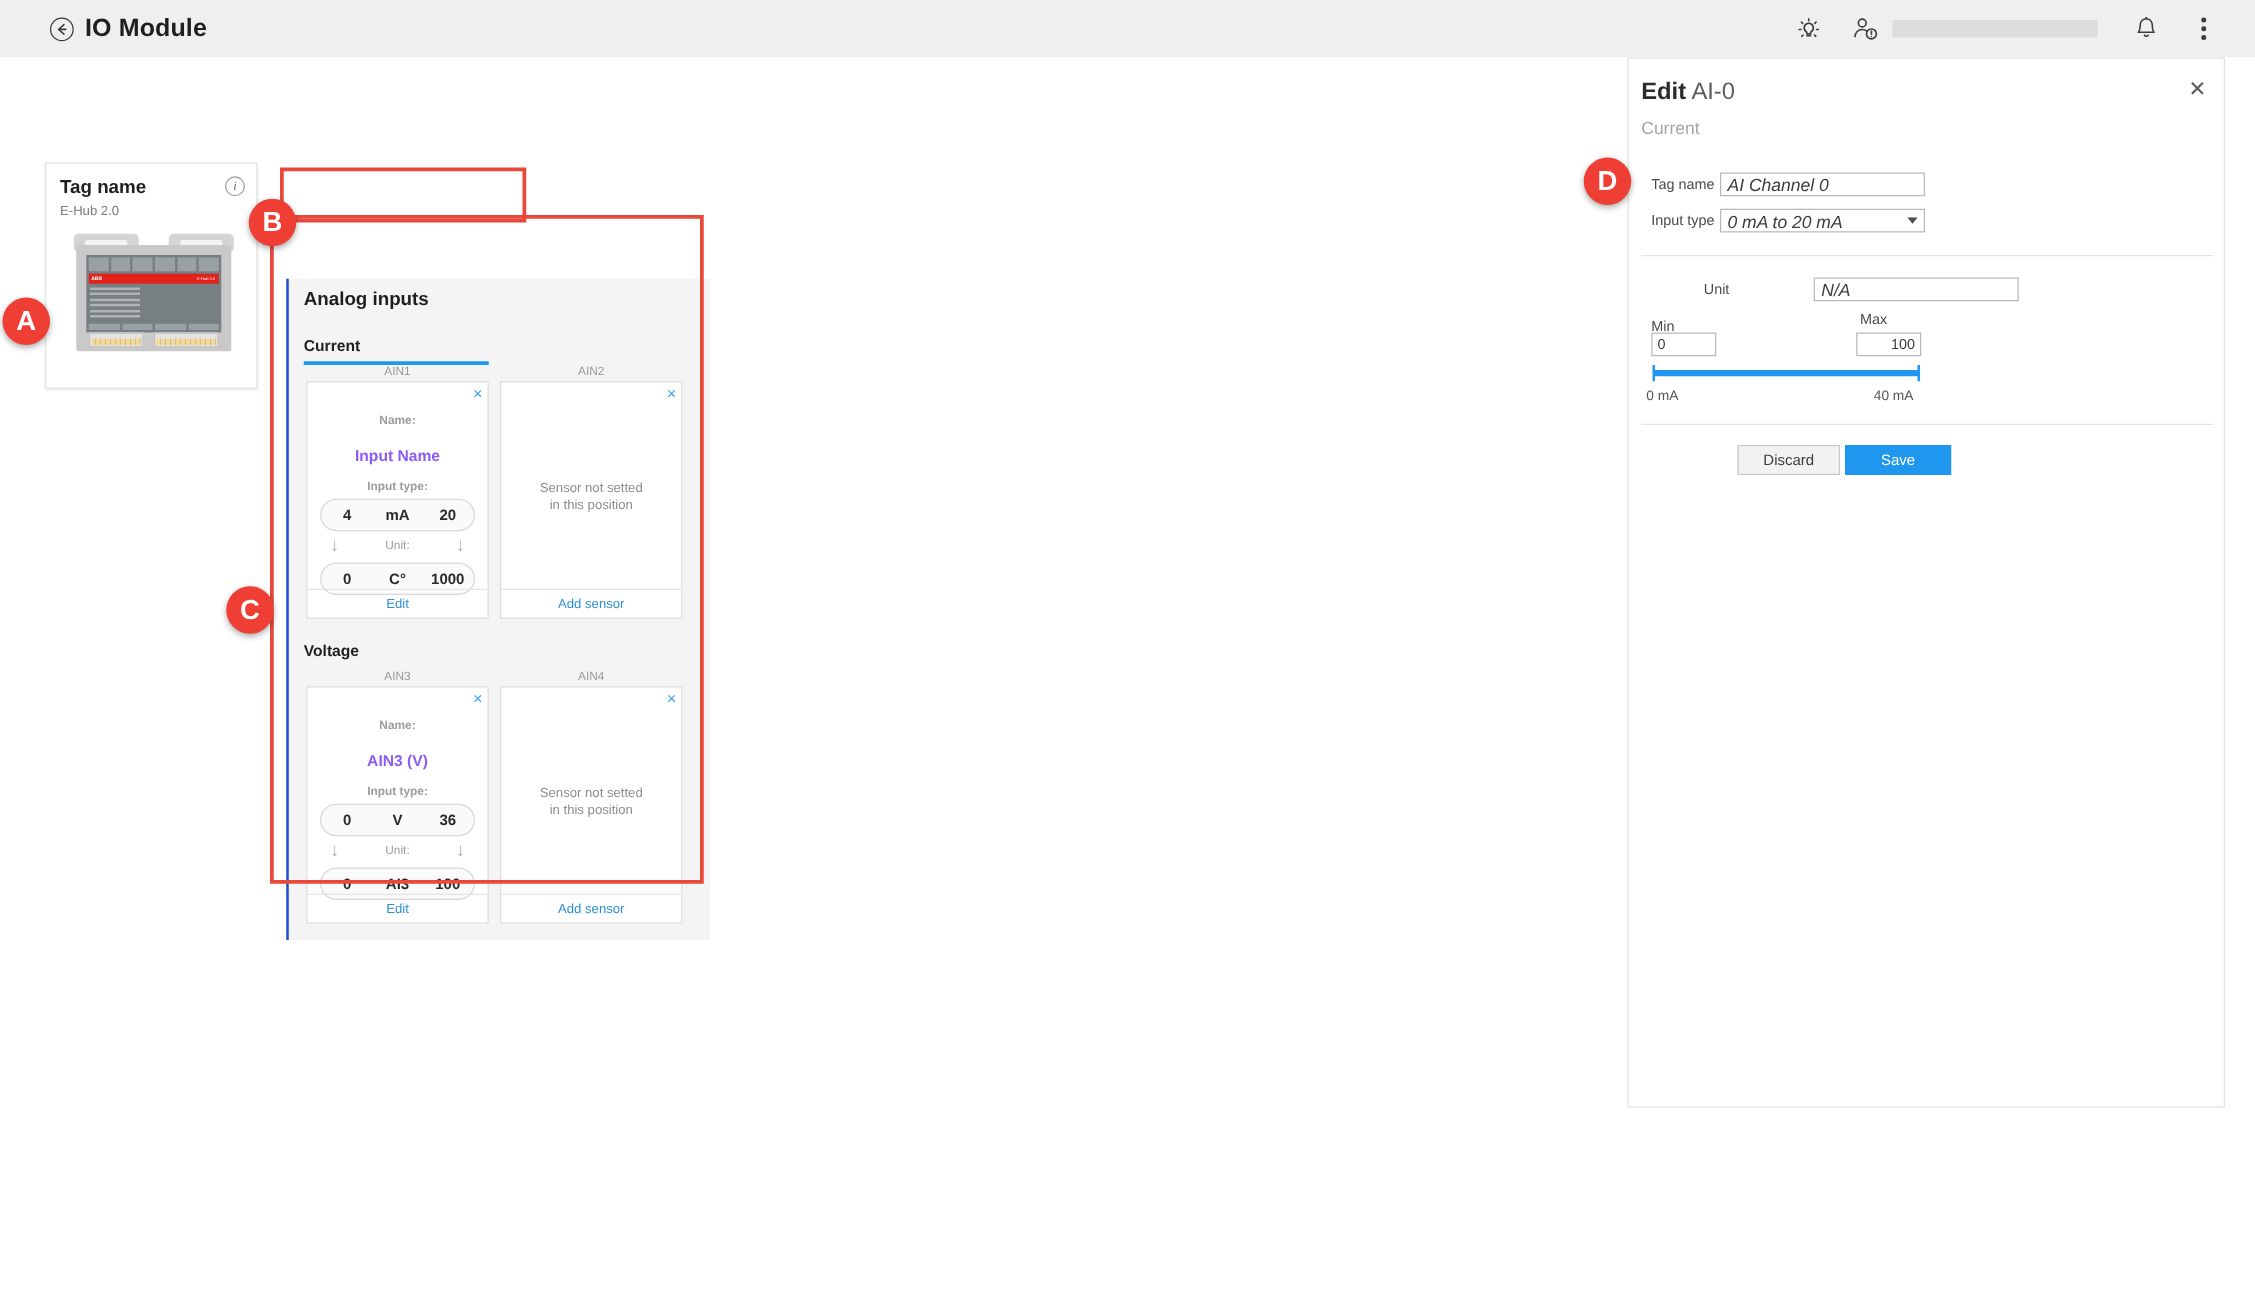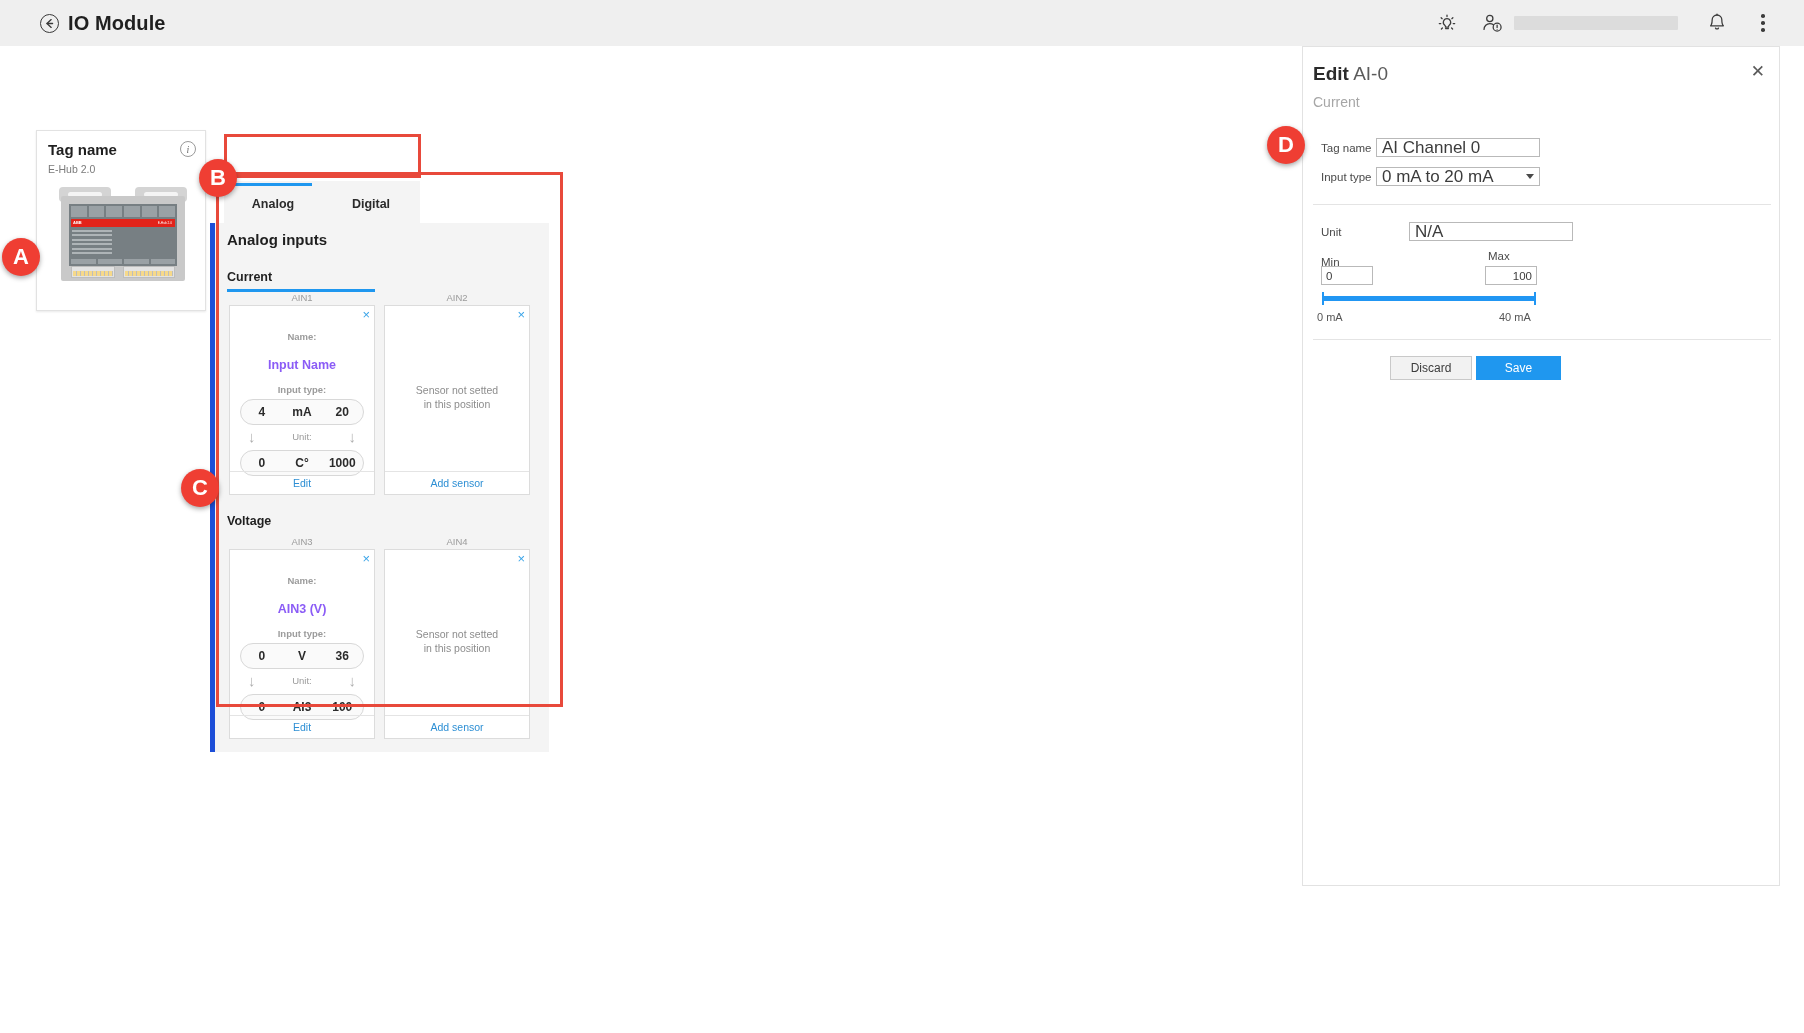--- a/index.html
+++ b/index.html
@@ -87,22 +87,22 @@
     font-size:12.5px; font-weight:700; color:#2b2b2b; position:relative; cursor:pointer;
     padding-top:4px;
   }
   .tab.active:before {
     content:""; position:absolute; left:10px; right:10px; top:2px; height:3px; background:#1f97ef;
   }
   .tab.inactive { color:#2b2b2b; }
 
   
   #analog-panel {
-    position:absolute; left:210px; top:177px; width:339px; height:529px;
-    background:#f4f4f4; border-left:5px solid #1d4ed8;
+    position:absolute; left:229px; top:177px; width:339px; height:529px;
+    background:#f4f4f4; border-left:2px solid #1d4ed8;
   }
   #analog-heading { position:absolute; left:12px; top:8px; font-size:15px; font-weight:700; color:#1f1f1f; }
   .group-label { position:absolute; font-size:12.5px; font-weight:700; color:#1f1f1f; }
   .group-rule  { position:absolute; height:3px; background:#1f97ef; }
 
   .slot-label { position:absolute; font-size:9.5px; color:#9b9b9b; text-align:center; }
   .slot {
     position:absolute; background:#fff; border:1px solid #dcdcdc;
   }
   .slot-close {
@@ -137,22 +137,22 @@
   }
   #edit-title { position:absolute; left:10px; top:16px; font-size:19px; color:#2b2b2b; }
   #edit-title b { font-weight:600; }
   #edit-title span { color:#5b5b5b; font-weight:400; }
   #edit-close { position:absolute; right:14px; top:16px; font-size:17px; color:#5a5a5a; cursor:pointer; line-height:1; }
   #edit-sub { position:absolute; left:10px; top:47px; font-size:14px; color:#a6a6a6; }
 
   .row { position:absolute; display:flex; align-items:center; }
   .row .lbl { font-size:11.5px; color:#4a4a4a; }
   .inp {
-    border:1px solid #b9b9b9; background:#fff; height:19px; font-size:17px;
-    color:#3c3c3c; padding:0 5px; display:flex; align-items:center;
+    border:1px solid #b9b9b9; background:#fff; height:19px; font-size:14px;
+    color:#3c3c3c; padding:0 5px; display:flex; align-items:center;font-style:italic;
   }
   .inp.sel { justify-content:space-between; }
   .caret { width:0;height:0;border-left:4px solid transparent;border-right:4px solid transparent;border-top:5px solid #4a4a4a; }
   .divider { position:absolute; height:1px; background:#e4e4e4; }
   .minmax-lbl { position:absolute; font-size:11.5px; color:#4a4a4a; }
   .num-inp { position:absolute; border:1px solid #b9b9b9; height:19px; width:52px; font-size:11.5px; color:#3c3c3c;
              display:flex; align-items:center; padding:0 4px; }
   .slider-track { position:absolute; height:5px; background:#2196f3; }
   .slider-cap { position:absolute; font-size:11px; color:#555; }
   .slider-end { position:absolute; width:2px; height:13px; background:#2196f3; }
@@ -260,24 +260,20 @@
         <div class="dv-term a">
             <u></u>
           </div>
         <div class="dv-term b">
             <u></u>
           </div>
       </div>
     </div>
   </div>
 
-  <div id="tabs">
-    <div class="tab active">Analog</div>
-    <div class="tab inactive">Digital</div>
-  </div>
 
   <div id="analog-panel">
     <div id="analog-heading">Analog inputs</div>
 
     <div class="group-label" style="left:12px; top:47px;">Current</div>
     <div class="group-rule" style="left:12px; top:66px; width:148px;"></div>
 
     <div class="slot-label" style="left:14px; top:69px; width:146px;">AIN1</div>
     <div class="slot" style="left:14px; top:82px; width:146px; height:190px;">
       <div class="slot-close">×</div>
@@ -366,21 +362,21 @@
       <span class="lbl" style="width:55px;">Input type</span>
       <span class="inp sel" style="width:164px;">
         <span>0 mA to 20 mA</span>
         <span class="caret"></span>
       </span>
     </div>
 
     <div class="divider" style="left:10px; top:157px; width:458px;"></div>
 
     <div class="row" style="left:18px; top:175px;">
-      <span class="lbl" style="width:55px;">Unit</span>
+      <span class="lbl" style="width:55px;margin-left:42px;">Unit</span>
       <span class="inp" style="width:164px;margin-left:33px;">N/A</span>
     </div>
 
     <div class="minmax-lbl" style="left:18px; top:209px;">Min</div>
     <div class="minmax-lbl" style="left:185px; top:203px;">Max</div>
     <div class="num-inp" style="left:18px; top:219px; justify-content:flex-start;">0</div>
     <div class="num-inp" style="left:182px; top:219px; justify-content:flex-end;">100</div>
 
     <div class="slider-track" style="left:20px; top:249px; width:212px;"></div>
     <div class="slider-end" style="left:19px; top:245px;"></div>

